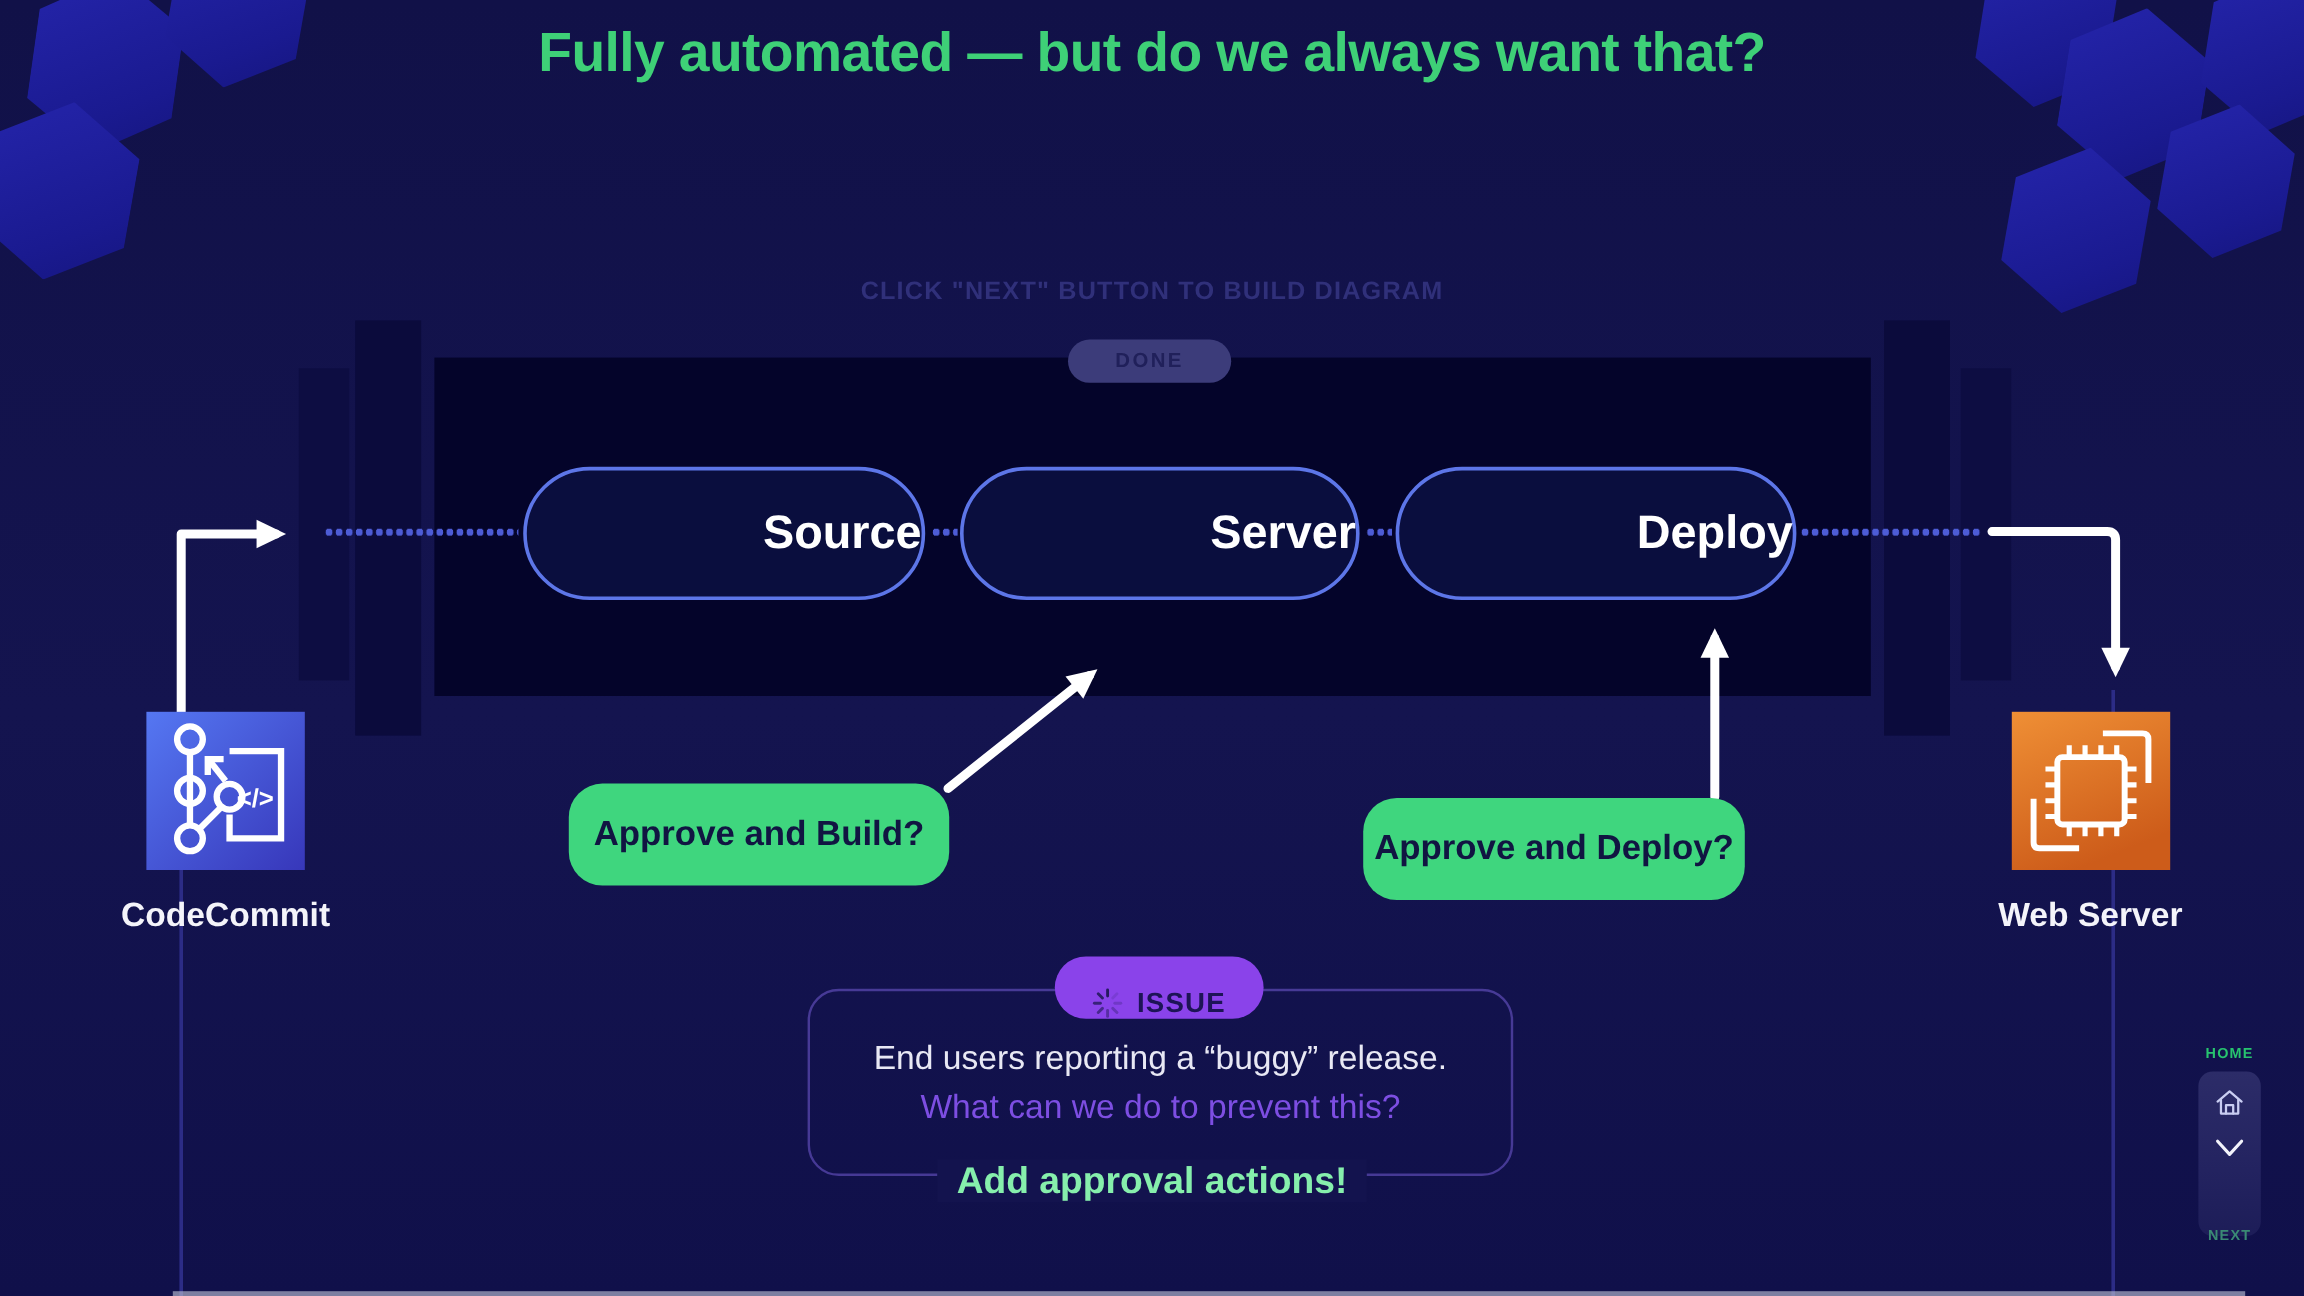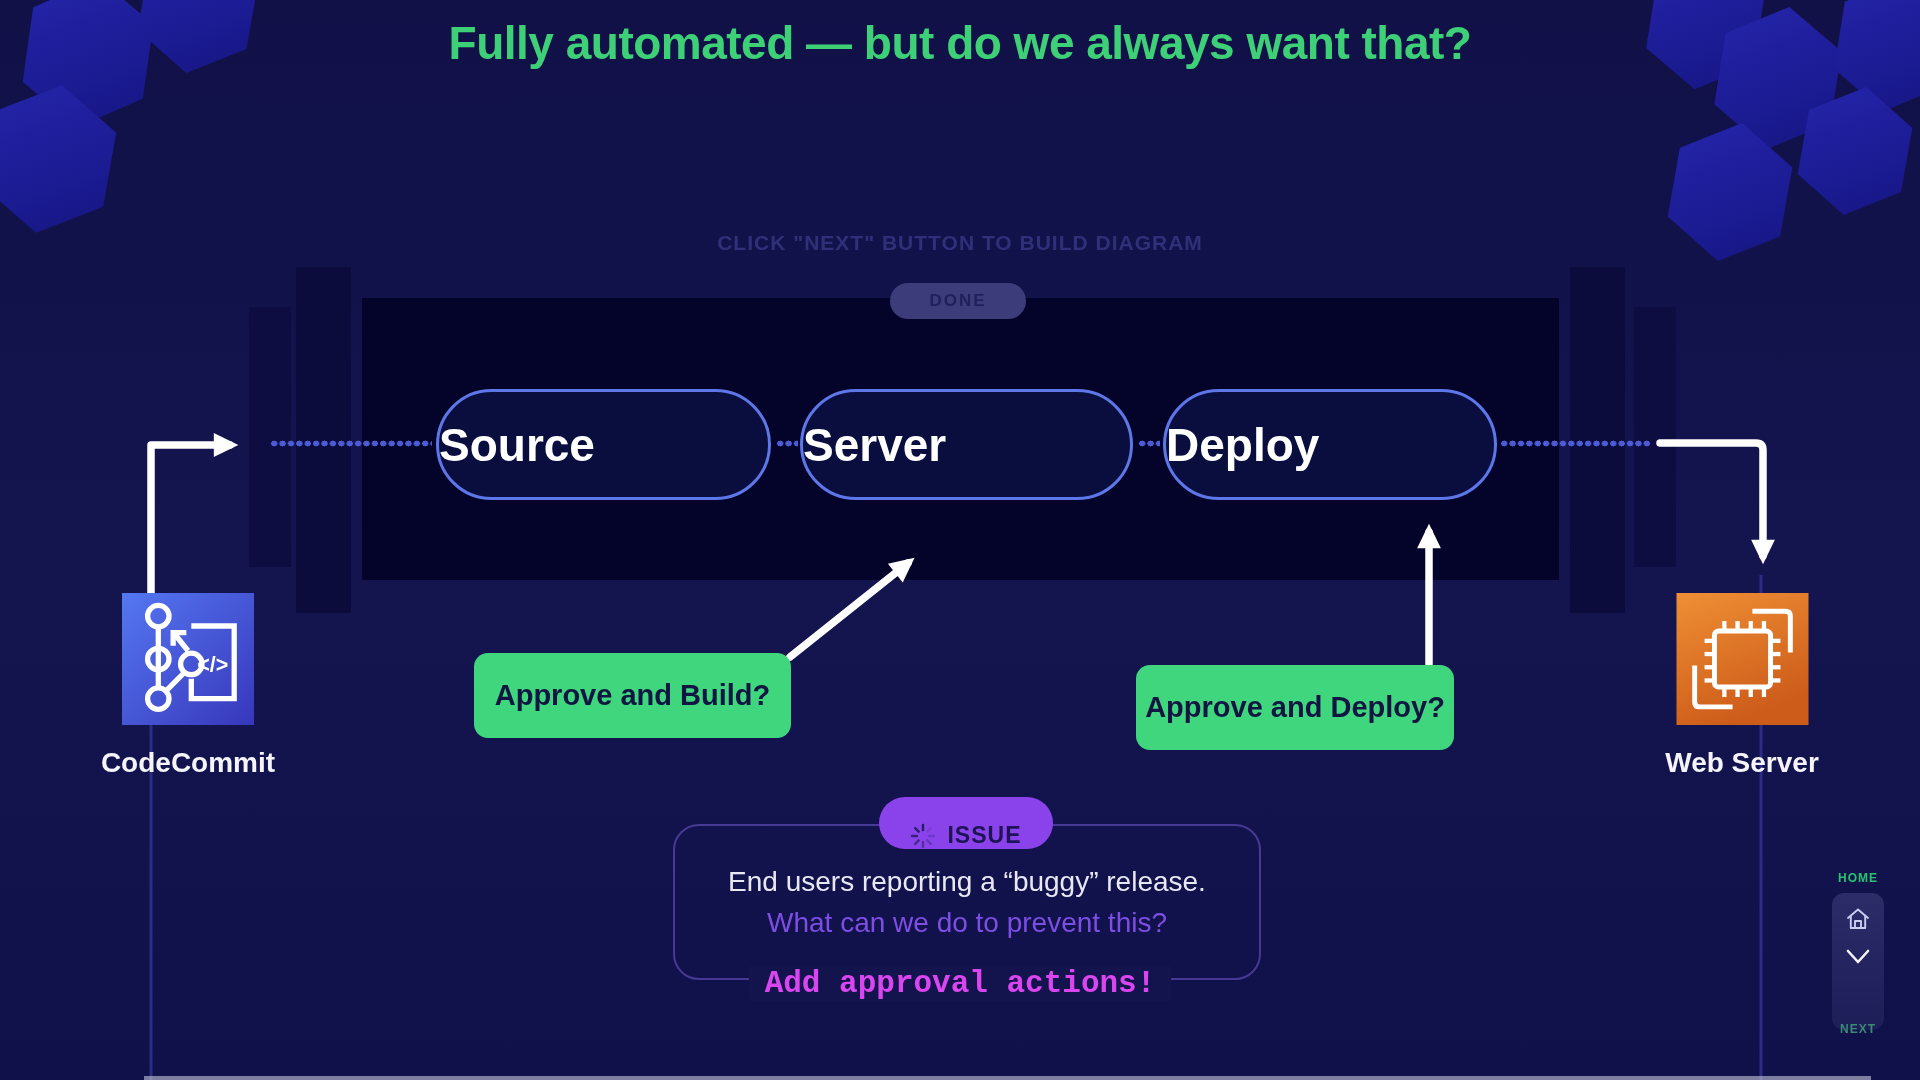--- a/index.html
+++ b/index.html
@@ -19,44 +19,44 @@
   .done-btn{left:890px;top:283px;width:136px;height:36px;border-radius:23px;
     background:#3c3c7a;border:none;color:#20205a;font-weight:bold;font-size:17px;
     letter-spacing:2px;font-family:inherit;display:flex;align-items:center;justify-content:center;cursor:pointer;}
   
   .band{left:362px;top:298px;width:1197px;height:282px;background:#04042a;}
   .bar-tall{top:267px;width:55px;height:346px;background:#0b0b3c;}
   .bar-short{top:307px;width:42px;height:260px;background:#0d0d42;}
   
   .pill{top:389px;height:111px;border-radius:56px;background:#0a0e3e;
     border:3.5px solid #5d76e8;box-sizing:border-box;display:flex;align-items:center;
-    justify-content:flex-start;color:#fff;font-weight:bold;font-size:46px;}
+    justify-content:flex-end;color:#fff;font-weight:bold;font-size:39px;}
   
   .dots{top:439px;height:9px;
     background-image:radial-gradient(circle,#4d5cd6 2.9px,rgba(0,0,0,0) 3.1px);
     background-size:8.4px 9px;background-repeat:repeat-x;background-position:left center;}
   
   .node-label{top:747px;width:300px;text-align:center;color:#f4f4fa;
     font-weight:bold;font-size:28px;}
   
-  .callout{height:85px;border-radius:14px;background:#3fd67e;display:flex;
+  .callout{height:85px;border-radius:28px;background:#3fd67e;display:flex;
     align-items:center;justify-content:center;color:#111542;font-size:29px;}
   .callout b{font-weight:bold;}
   .callout span{font-weight:bold;white-space:pre;}
   
   .issue-box{left:673px;top:824px;width:588px;height:156px;border-radius:26px;
     border:2px solid rgba(124,98,224,0.5);box-sizing:border-box;text-align:center;}
   .issue-line1{margin-top:40px;font-size:28px;color:#e8e8f4;}
   .issue-line2{margin-top:9px;font-size:28px;color:#7d4ee2;}
   .issue-badge{left:879px;top:797px;width:174px;height:52px;border-radius:26px;
     background:#8a43ea;display:flex;align-items:flex-end;justify-content:center;gap:11px;
     color:#1d1456;font-weight:bold;font-size:23px;letter-spacing:1px;}
   .issue-action{left:0;right:0;top:966px;text-align:center;}
   .issue-action span{display:inline-block;background:#13134e;padding:0 16px;
-    color:#d946ef;font-weight:bold;font-size:31px;font-family:Liberation Mono, monospace;}
+    color:#86efac;font-weight:bold;font-size:31px;}
   
   .nav-home-label{left:1820px;top:871px;width:76px;text-align:center;font-size:12px;
     font-weight:bold;letter-spacing:1px;color:#27c46f;}
   .nav-panel{left:1832px;top:893px;width:52px;height:137px;border-radius:12px;
     background:linear-gradient(180deg,#2c2c68 0%,#232360 60%,#1d1d58 100%);}
   .nav-btn{background:none;border:none;cursor:pointer;display:flex;align-items:center;
     justify-content:center;width:52px;padding:0;}
   .nav-next-label{left:1820px;top:1022px;width:76px;text-align:center;font-size:12px;
     font-weight:bold;letter-spacing:1px;color:#3a8a74;}
   .bottom-strip{left:144px;top:1076px;width:1727px;height:4px;background:#b9bcd0;opacity:0.65;}

